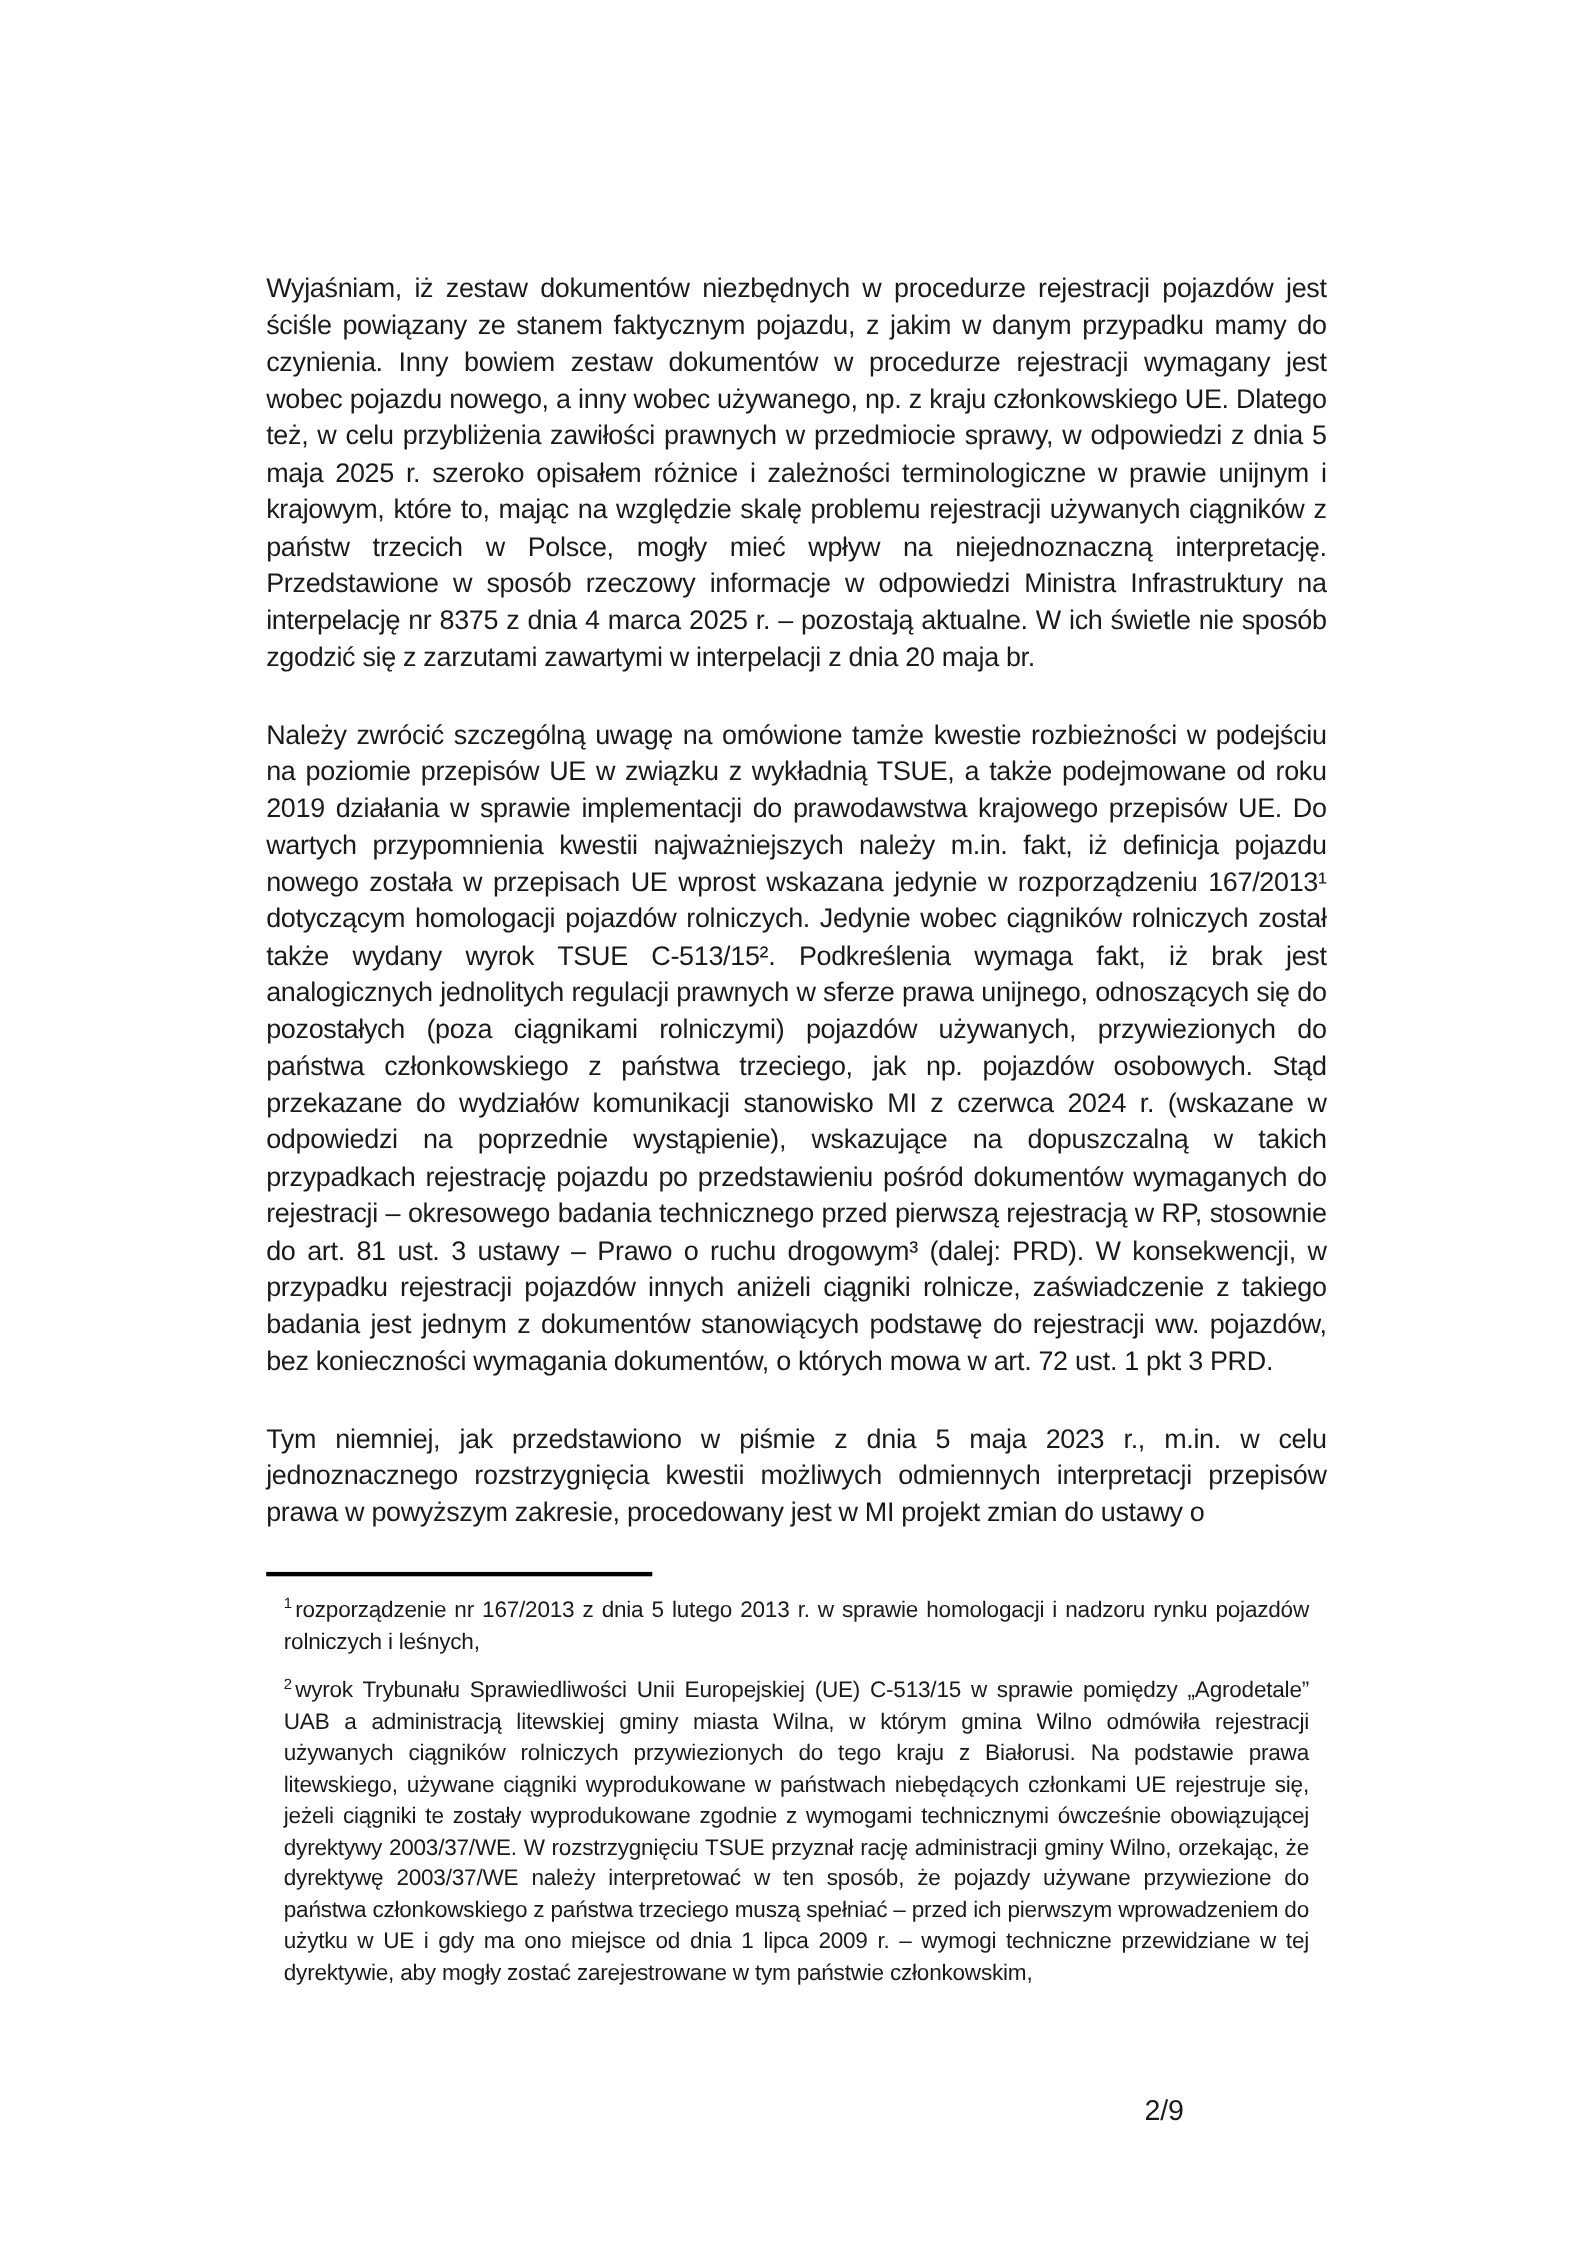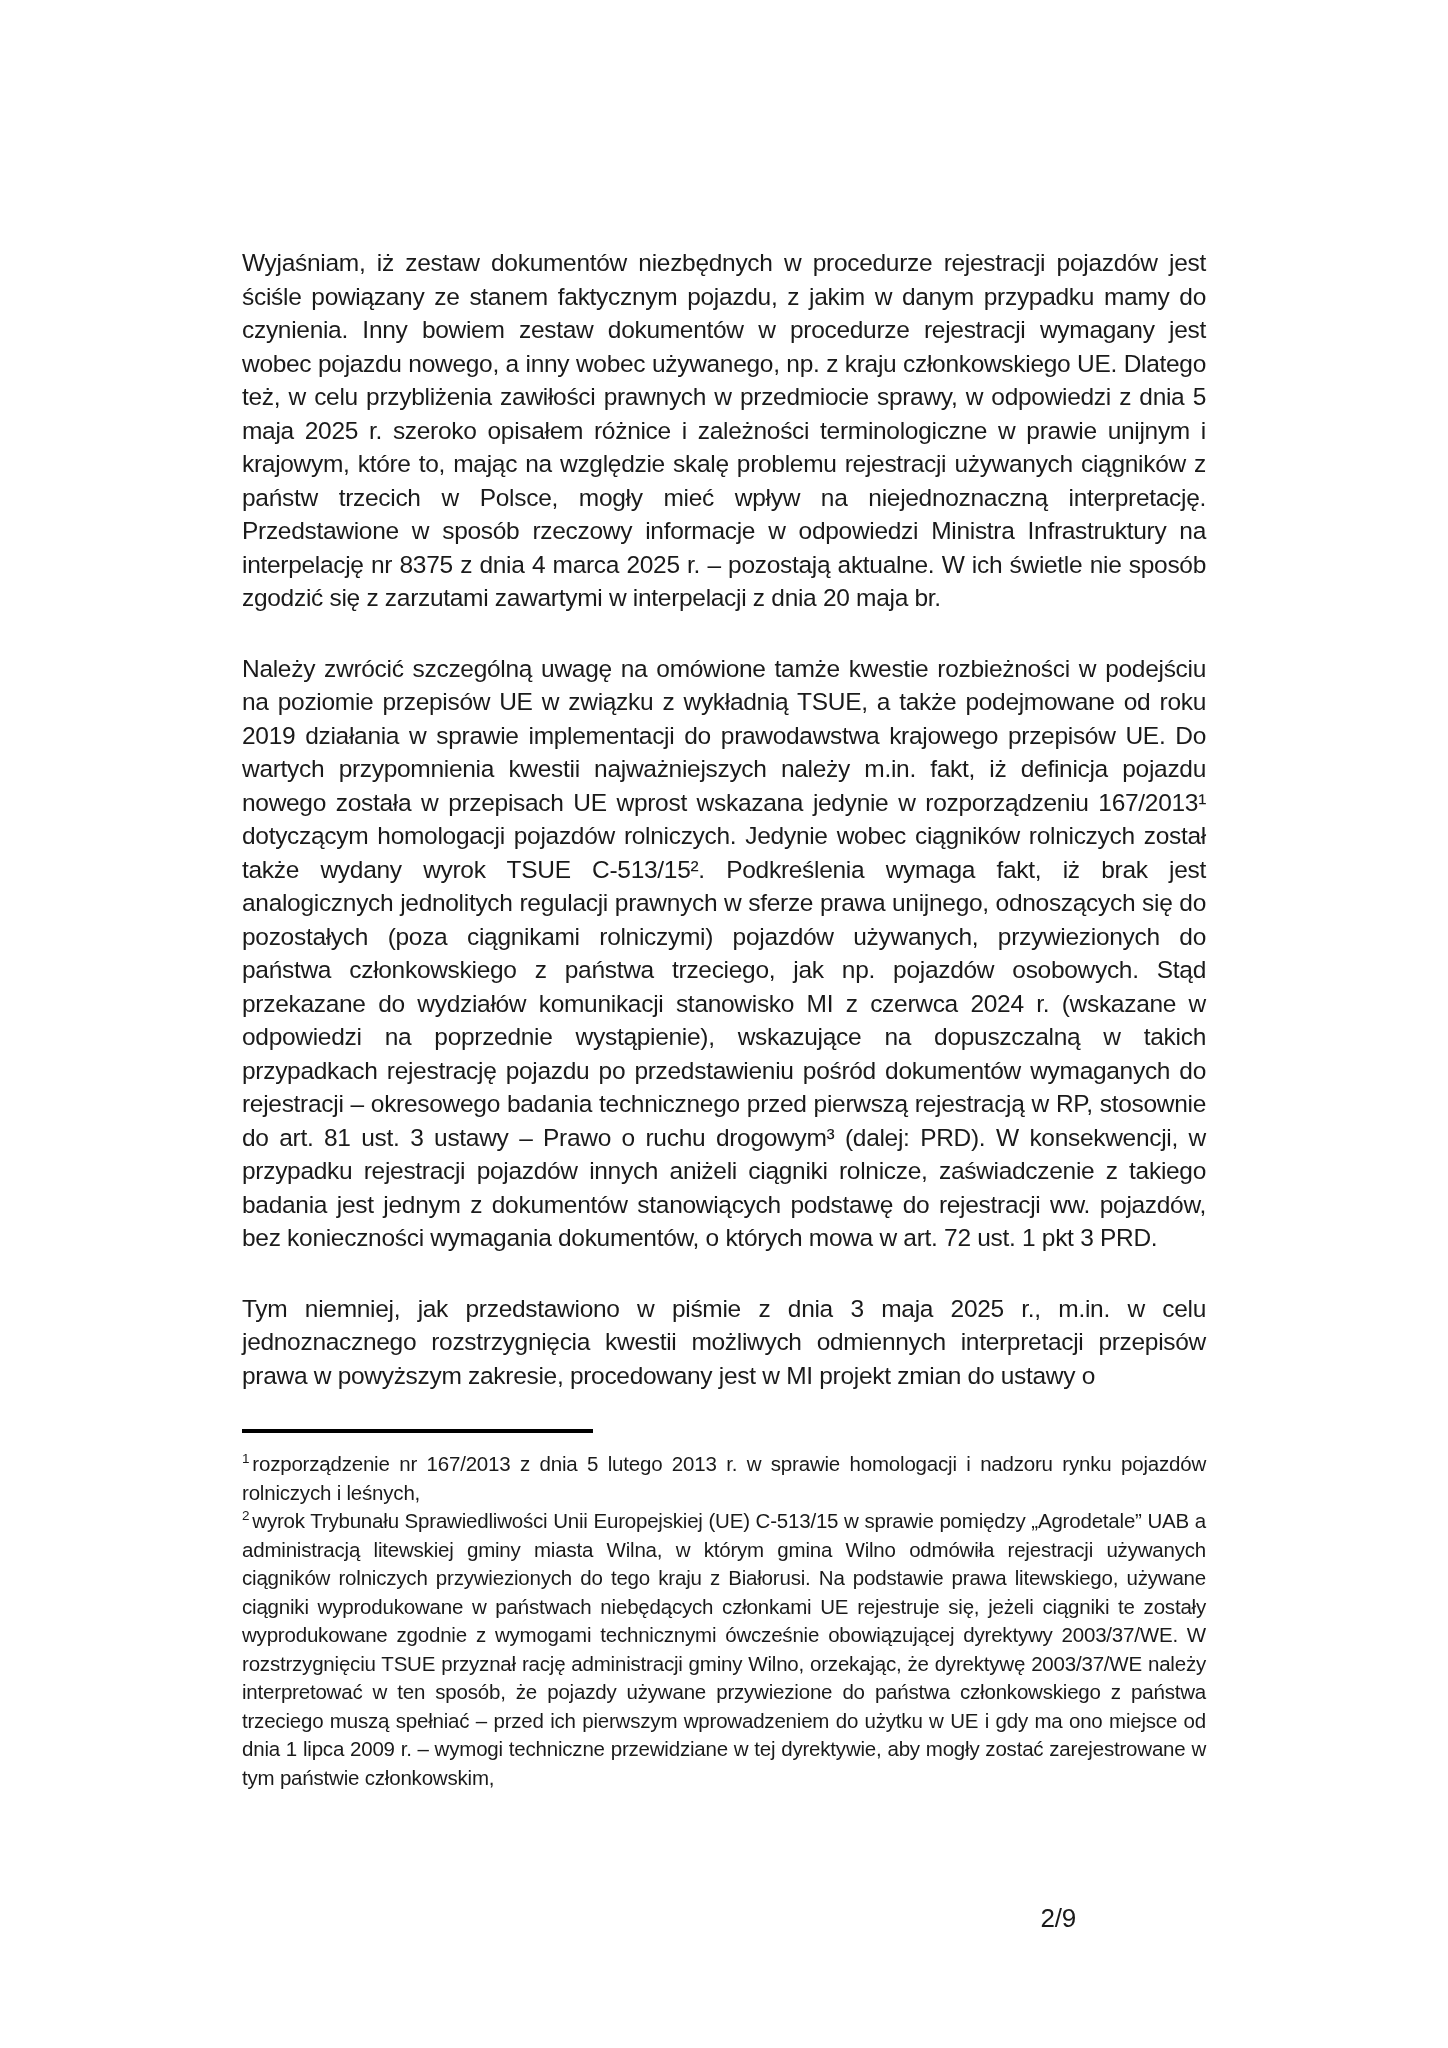--- a/index.html
+++ b/index.html
@@ -33,21 +33,21 @@
   .footnote-sep {
     width: 351px;
     height: 4px;
     background: #000000;
     margin: 22px 0 17px 0;
   }
   .footnotes {
     width: 964px;
   }
   .footnote {
-    margin: 0;
+    margin: 16px;
     font-size: 20.5px;
     line-height: 28.5px;
     letter-spacing: -0.2px;
     text-align: justify;
     color: #1a1a1a;
   }
   .footnote sup {
     font-size: 13.5px;
     line-height: 0;
     vertical-align: super;
@@ -65,21 +65,21 @@
 </head>
 <body>
 
 <div class="page">
   <div class="content">
 
     <p class="body-para">Wyjaśniam, iż zestaw dokumentów niezbędnych w procedurze rejestracji pojazdów jest ściśle powiązany ze stanem faktycznym pojazdu, z jakim w danym przypadku mamy do czynienia. Inny bowiem zestaw dokumentów w procedurze rejestracji wymagany jest wobec pojazdu nowego, a inny wobec używanego, np. z kraju członkowskiego UE. Dlatego też, w celu przybliżenia zawiłości prawnych w przedmiocie sprawy, w odpowiedzi z dnia 5 maja 2025 r. szeroko opisałem różnice i zależności terminologiczne w prawie unijnym i krajowym, które to, mając na względzie skalę problemu rejestracji używanych ciągników z państw trzecich w Polsce, mogły mieć wpływ na niejednoznaczną interpretację. Przedstawione w sposób rzeczowy informacje w odpowiedzi Ministra Infrastruktury na interpelację nr 8375 z dnia 4 marca 2025 r. – pozostają aktualne. W ich świetle nie sposób zgodzić się z zarzutami zawartymi w interpelacji z dnia 20 maja br.</p>
 
     <p class="body-para">Należy zwrócić szczególną uwagę na omówione tamże kwestie rozbieżności w podejściu na poziomie przepisów UE w związku z wykładnią TSUE, a także podejmowane od roku 2019 działania w sprawie implementacji do prawodawstwa krajowego przepisów UE. Do wartych przypomnienia kwestii najważniejszych należy m.in. fakt, iż definicja pojazdu nowego została w przepisach UE wprost wskazana jedynie w rozporządzeniu 167/2013¹ dotyczącym homologacji pojazdów rolniczych. Jedynie wobec ciągników rolniczych został także wydany wyrok TSUE C-513/15². Podkreślenia wymaga fakt, iż brak jest analogicznych jednolitych regulacji prawnych w sferze prawa unijnego, odnoszących się do pozostałych (poza ciągnikami rolniczymi) pojazdów używanych, przywiezionych do państwa członkowskiego z państwa trzeciego, jak np. pojazdów osobowych. Stąd przekazane do wydziałów komunikacji stanowisko MI z czerwca 2024 r. (wskazane w odpowiedzi na poprzednie wystąpienie), wskazujące na dopuszczalną w takich przypadkach rejestrację pojazdu po przedstawieniu pośród dokumentów wymaganych do rejestracji – okresowego badania technicznego przed pierwszą rejestracją w RP, stosownie do art. 81 ust. 3 ustawy – Prawo o ruchu drogowym³ (dalej: PRD). W konsekwencji, w przypadku rejestracji pojazdów innych aniżeli ciągniki rolnicze, zaświadczenie z takiego badania jest jednym z dokumentów stanowiących podstawę do rejestracji ww. pojazdów, bez konieczności wymagania dokumentów, o których mowa w art. 72 ust. 1 pkt 3 PRD.</p>
 
-    <p class="body-para">Tym niemniej, jak przedstawiono w piśmie z dnia 3 maja 2025 r., m.in. w celu jednoznacznego rozstrzygnięcia kwestii możliwych odmiennych interpretacji przepisów prawa w powyższym zakresie, procedowany jest w MI projekt zmian do ustawy o</p>
+    <p class="body-para">Tym niemniej, jak przedstawiono w piśmie z dnia 5 maja 2023 r., m.in. w celu jednoznacznego rozstrzygnięcia kwestii możliwych odmiennych interpretacji przepisów prawa w powyższym zakresie, procedowany jest w MI projekt zmian do ustawy o</p>
 
     <div class="footnote-sep"></div>
 
     <div class="footnotes">
       <p class="footnote"><sup>1</sup><span>rozporządzenie nr 167/2013 z dnia 5 lutego 2013 r. w sprawie homologacji i nadzoru rynku pojazdów rolniczych i leśnych,</span></p>
       <p class="footnote"><sup>2</sup><span>wyrok Trybunału Sprawiedliwości Unii Europejskiej (UE) C-513/15 w sprawie pomiędzy „Agrodetale” UAB a administracją litewskiej gminy miasta Wilna, w którym gmina Wilno odmówiła rejestracji używanych ciągników rolniczych przywiezionych do tego kraju z Białorusi. Na podstawie prawa litewskiego, używane ciągniki wyprodukowane w państwach niebędących członkami UE rejestruje się, jeżeli ciągniki te zostały wyprodukowane zgodnie z wymogami technicznymi ówcześnie obowiązującej dyrektywy 2003/37/WE. W rozstrzygnięciu TSUE przyznał rację administracji gminy Wilno, orzekając, że dyrektywę 2003/37/WE należy interpretować w ten sposób, że pojazdy używane przywiezione do państwa członkowskiego z państwa trzeciego muszą spełniać – przed ich pierwszym wprowadzeniem do użytku w UE i gdy ma ono miejsce od dnia 1 lipca 2009 r. – wymogi techniczne przewidziane w tej dyrektywie, aby mogły zostać zarejestrowane w tym państwie członkowskim,</span></p>
     </div>
 
   </div>
 

